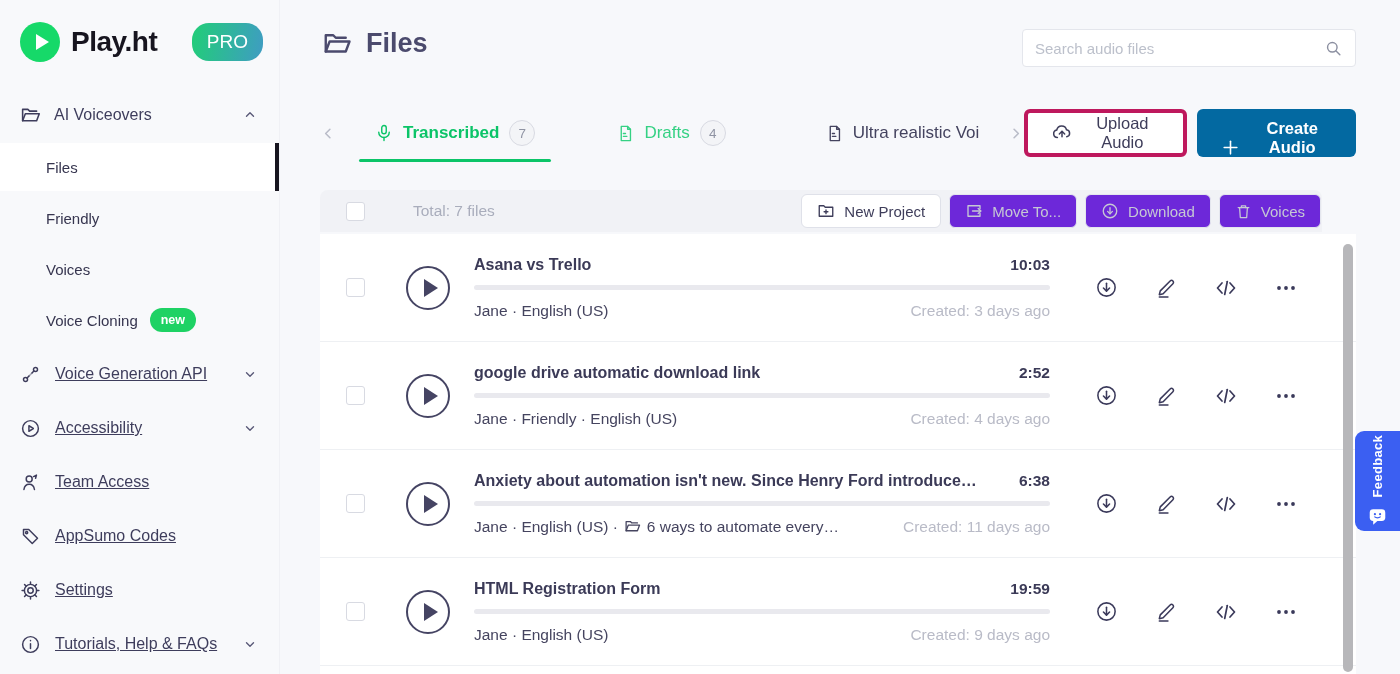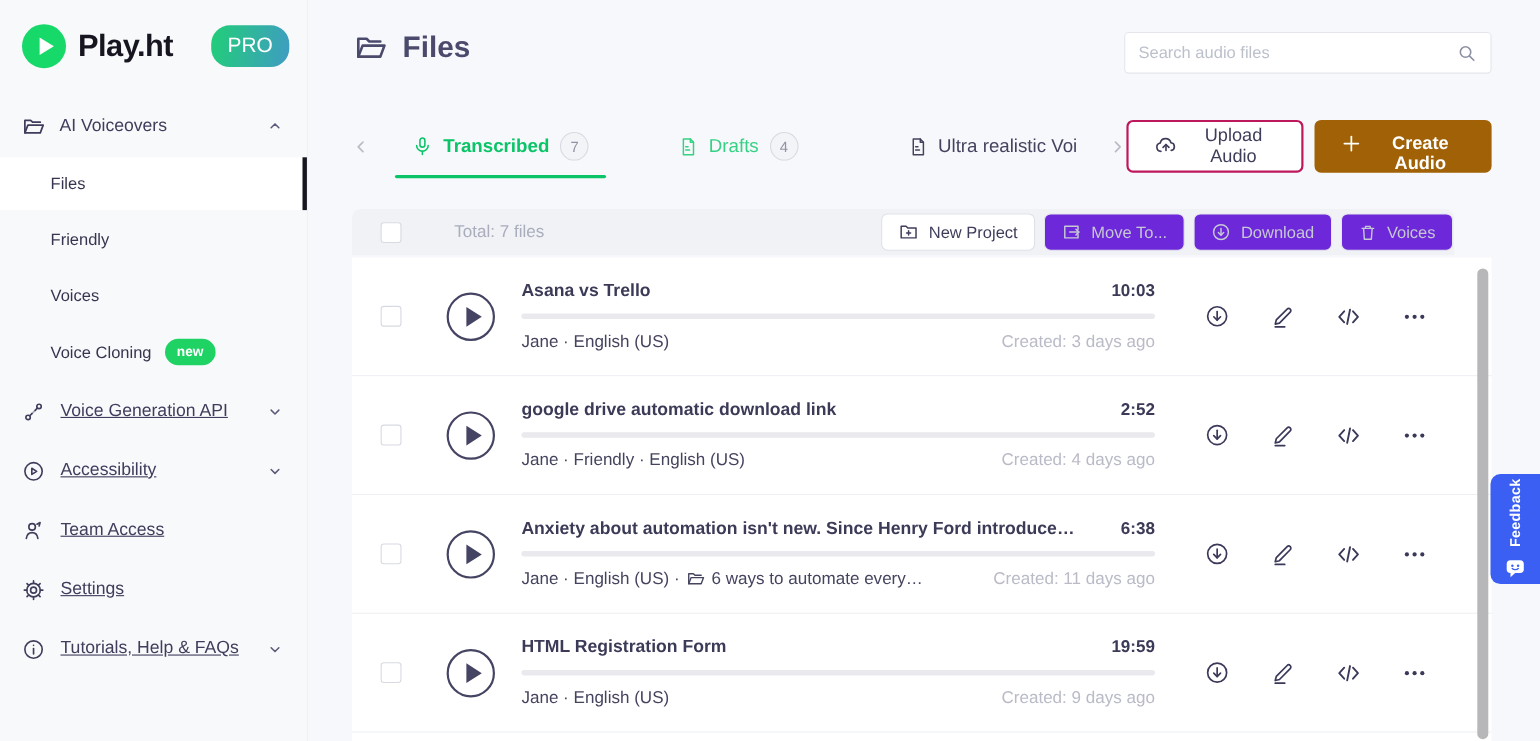--- a/index.html
+++ b/index.html
@@ -63,27 +63,27 @@
   .tab-transcribed { margin-left:22px; color:#0bc468; }
   .tab-transcribed .lbl { font-weight:700; }
   .tab-transcribed::after { content:""; position:absolute; left:0; right:0; bottom:-4px; height:3px; background:#0bc468; border-radius:2px; }
   .tab-drafts { margin-left:50px; color:#35d184; }
   .tab-ultra { margin-left:68px; color:#44435f; }
   .count-badge {
     width:26px; height:26px; border-radius:50%; background:#f3f4f7; border:1px solid #d8dae2;
     color:#8f93a3; font-size:13.5px; display:flex; align-items:center; justify-content:center;
   }
   .btn-upload {
-    margin-left:auto; height:48px; padding:0 23px; background:#fff; border:2px solid #be185d;
+    margin-left:auto; height:48px; padding:0 23px; background:#fff; border:4px solid #be185d;
     border-radius:6px; display:flex; align-items:center; cursor:pointer; color:#3e3d5a;
   }
   .btn-upload .lbl { font-size:16.5px; margin-left:11px; }
   .btn-create {
-    margin-left:10px; height:48px; padding:12px 24px; background:#a16207; border:none;
-    border-radius:6px; display:flex; align-items:flex-start; cursor:pointer; color:#fff;
+    margin-left:10px; height:48px; padding:0 24px; background:#0369a1; border:none;
+    border-radius:6px; display:flex; align-items:flex-end; cursor:pointer; color:#fff;
   }
   .btn-create .lbl { font-size:16.5px; font-weight:600; margin-left:12px; }
 
   
   .toolbar {
     position:absolute; left:320px; top:190px; width:1002px; height:42px;
     background:#f1f2f6; border-radius:8px 8px 0 0; display:flex; align-items:center;
   }
   .cb {
     width:19px; height:19px; background:#fff; border:1.5px solid #d8dae2; border-radius:3px;
@@ -217,20 +217,29 @@
     <span>
       <svg width="21" height="21" viewBox="0 0 24 24" fill="none" stroke="currentColor" stroke-width="1.7" stroke-linecap="round" stroke-linejoin="round">
           <circle cx="10.5" cy="8" r="3.4"></circle>
           <path d="M4.5 20c.6-4 3-6 6-6s5.4 2 6 6"></path>
           <path d="M15.5 5.2l3.3-1.7-1 3.6"></path>
         </svg>
     </span>
     <span class="lbl">Team Access</span>
   </div>
 
+  <div class="side-item">
+    <span>
+      <svg width="21" height="21" viewBox="0 0 24 24" fill="none" stroke="currentColor" stroke-width="1.7" stroke-linecap="round" stroke-linejoin="round">
+          <path d="M4 10V4h6l10 10-6 6z"></path>
+          <circle cx="7.6" cy="7.6" r="1.2"></circle>
+        </svg>
+    </span>
+    <span class="lbl">AppSumo Codes</span>
+  </div>
 
   <div class="side-item">
     <span>
       <svg width="21" height="21" viewBox="0 0 24 24" fill="none" stroke="currentColor" stroke-width="1.7" stroke-linecap="round">
           <circle cx="12" cy="12" r="3.1"></circle>
           <circle cx="12" cy="12" r="7"></circle>
           <path d="M12 2.4v2.6M12 19v2.6M2.4 12h2.6M19 12h2.6M5.2 5.2L7 7M17 17l1.8 1.8M18.8 5.2L17 7M7 17l-1.8 1.8"></path>
         </svg>
     </span>
     <span class="lbl">Settings</span>

